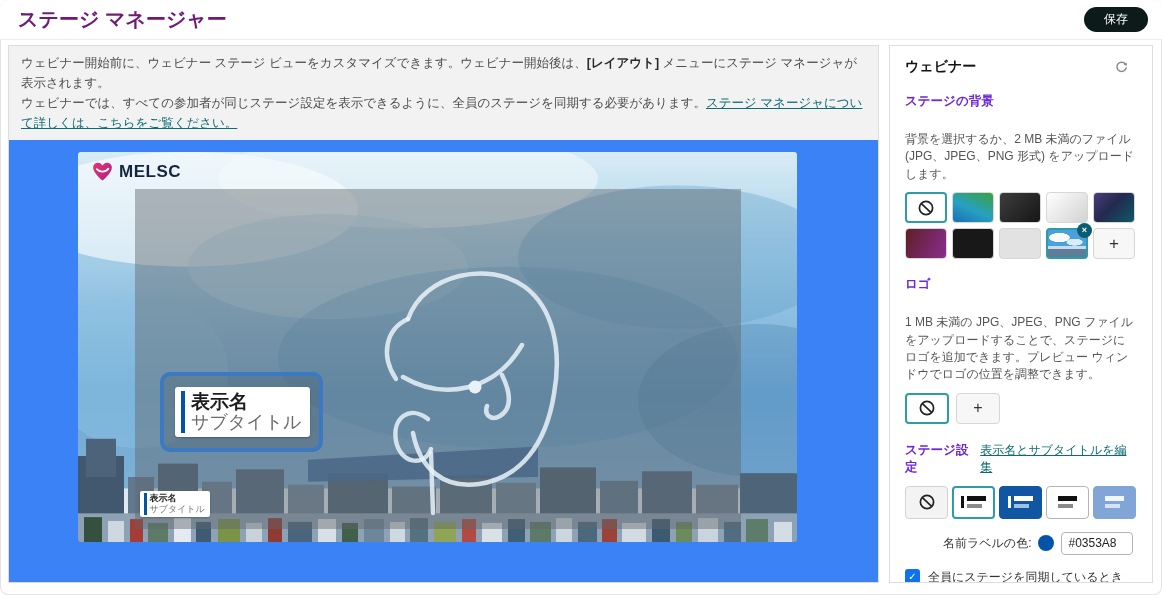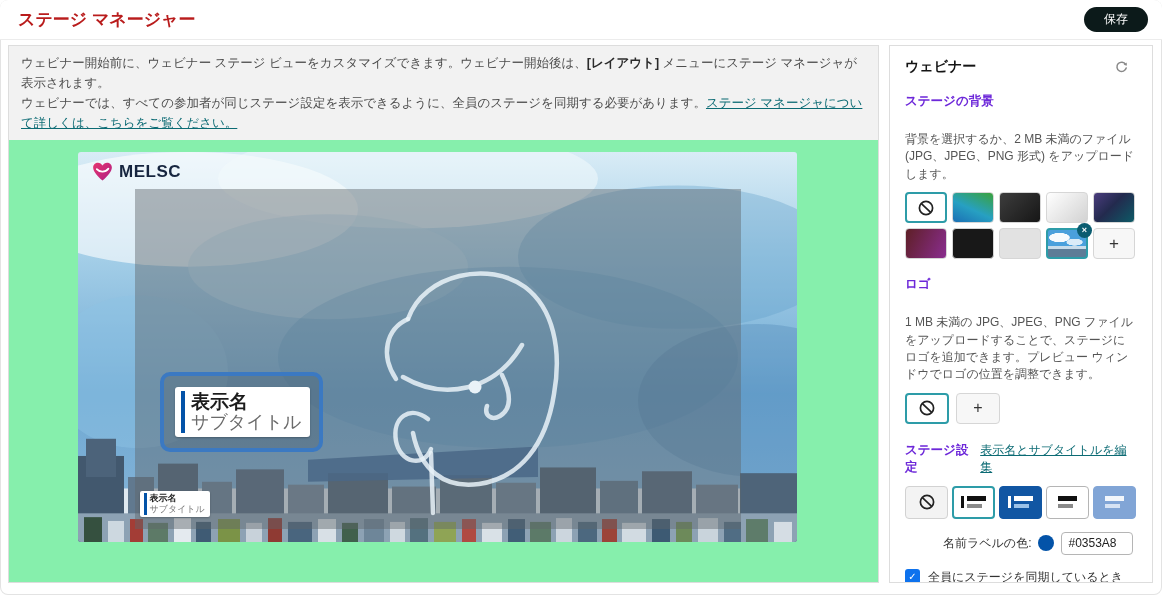--- a/index.html
+++ b/index.html
@@ -1,26 +1,26 @@
 <!DOCTYPE html>
 <html><head>
 <meta charset="utf-8">
 <style>
   * { margin:0; padding:0; box-sizing:border-box; }
   html,body { width:1162px; height:595px; background:#fff; font-family:"Liberation Sans","DejaVu Sans",sans-serif; color:#1a1a1a; overflow:hidden; }
   body { box-shadow: inset 0 0 0 1px #e3e3e3; border-radius:8px; }
 
   
   .topbar { height:40px; display:flex; align-items:center; justify-content:space-between; padding:0 14px 0 18px; border-bottom:1px solid #ececec; background:#fff; }
-  .topbar h1 { font-size:17px; font-weight:bold; color:#b91c1c; }
+  .topbar h1 { font-size:20px; font-weight:bold; color:#701a75; }
   .save-btn { background:#0c1a1a; color:#fff; border:none; border-radius:13px; height:25px; padding:0 20px; font-size:12px; cursor:pointer; font-family:inherit; }
 
   
   .content { display:flex; gap:10px; padding:5px 8px 0 8px; }
-  .left-card { width:871px; height:538px; border:1px solid #ddd; background:#86efac; }
+  .left-card { width:871px; height:538px; border:1px solid #ddd; background:#3b82f6; }
   .sidebar { width:264px; height:538px; border:1px solid #ddd; background:#fff; padding:12px 15px; font-size:12px; overflow:hidden; }
 
   
   .banner { background:#f2f2f2; padding:7px 12px; font-size:12.5px; line-height:1.6; color:#4c4c4c; }
   .banner b { color:#2b2b2b; }
   .banner a { color:#0c6b74; text-decoration:underline; cursor:pointer; }
 
   
   .preview-head { display:flex; align-items:center; gap:6px; padding:10px 0 0 12px; }
   .preview-head .title { font-size:13.5px; font-weight:bold; color:#141414; }

